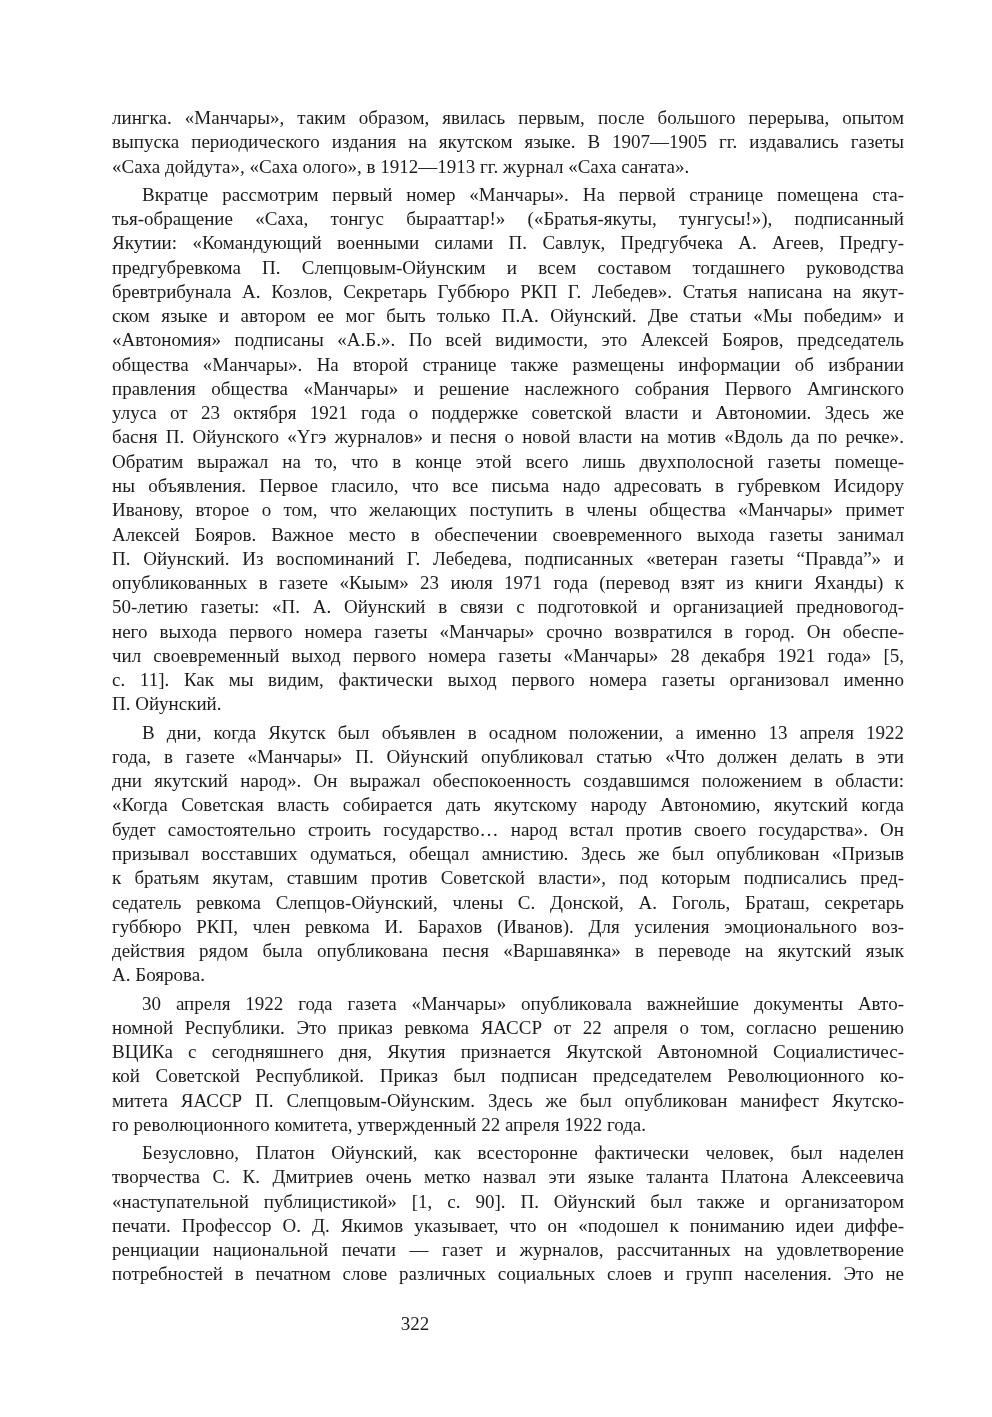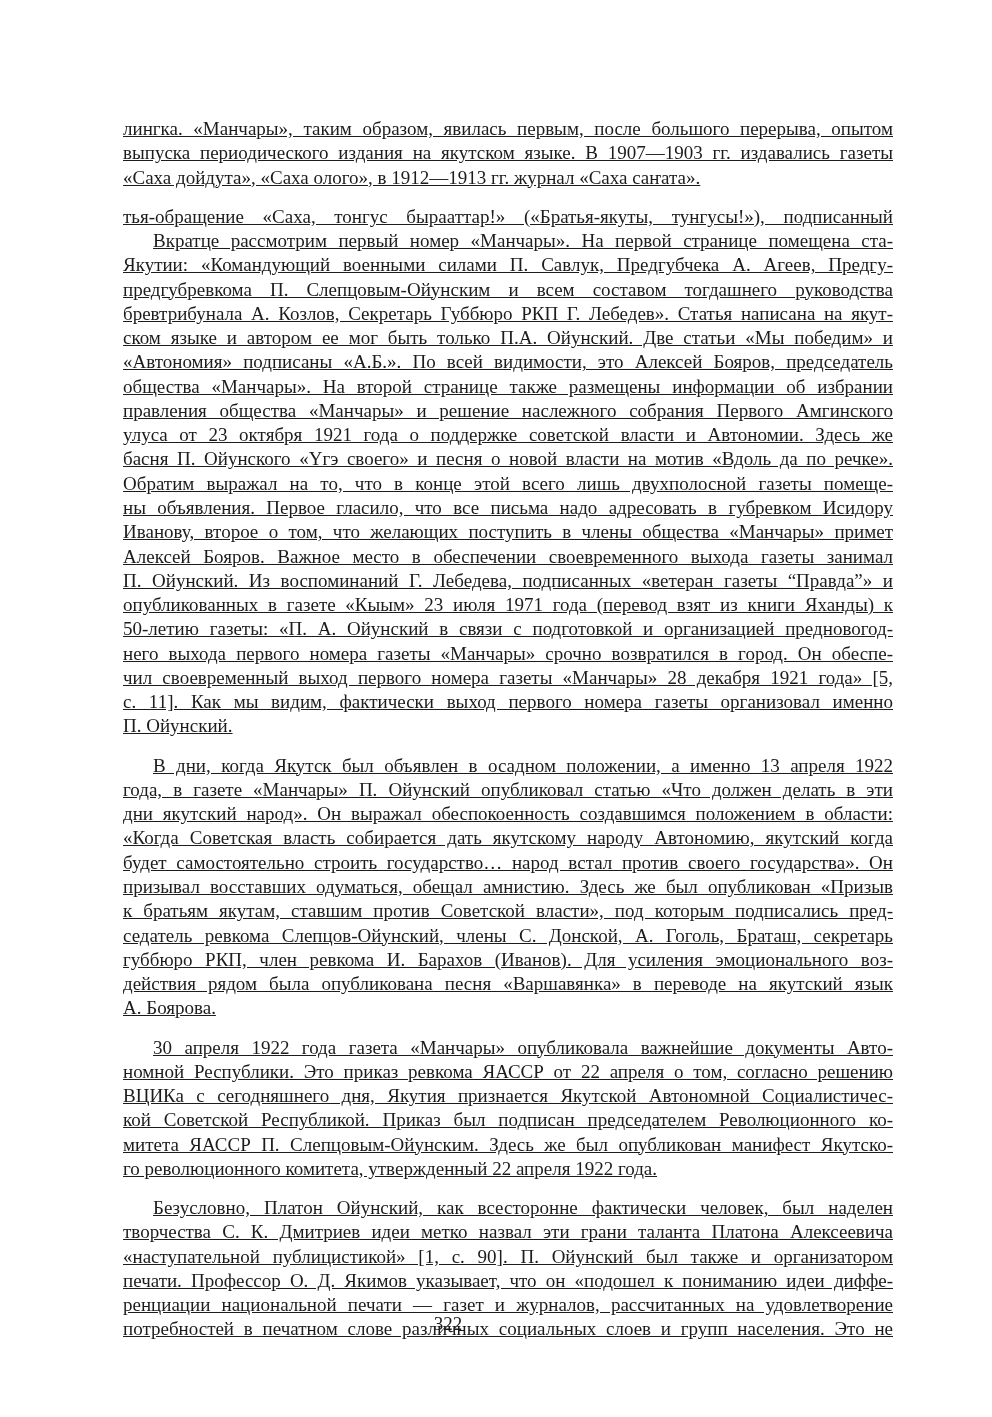--- a/index.html
+++ b/index.html
@@ -18,23 +18,22 @@
   .text-block {
     position: absolute;
     left: 108px;
     top: 102px;
     width: 800px;
     font-size: 19px;
     line-height: 24.28px;
     -webkit-font-smoothing: antialiased;
   }
   .paragraph {
-    margin: 15px;
+    margin: 4px;
     padding: 0;
-    text-decoration: underline;
   }
   .ln {
     text-align: justify;
     text-align-last: justify;
     height: 24.28px;
   }
   .ln-end {
     text-align-last: left;
   }
   .ln-indent {
@@ -42,44 +41,43 @@
   }
   .page-number {
     position: absolute;
     top: 1312px;
     left: 0;
     width: 830px;
     text-align: center;
     font-size: 19px;
     line-height: 24px;
     color: #1c1c1c;
-    margin-left: 33px;
   }
 </style>
 </head>
 <body>
 
 <div class="text-block">
     <div class="paragraph">
       <div class="ln">лингка. «Манчары», таким образом, явилась первым, после большого перерыва, опытом</div>
-      <div class="ln">выпуска периодического издания на якутском языке. В 1907—1903 гг. издавались газеты</div>
+      <div class="ln">выпуска периодического издания на якутском языке. В 1907—1905 гг. издавались газеты</div>
       <div class="ln ln-end">«Саха дойдута», «Саха олого», в 1912—1913 гг. журнал «Саха саҥата».</div>
     </div>
     <div class="paragraph">
+      <div class="ln ln-indent">Вкратце рассмотрим первый номер «Манчары». На первой странице помещена ста-</div>
       <div class="ln">тья-обращение «Саха, тонгус бырааттар!» («Братья-якуты, тунгусы!»), подписанный</div>
-      <div class="ln ln-indent">Вкратце рассмотрим первый номер «Манчары». На первой странице помещена ста-</div>
       <div class="ln">Якутии: «Командующий военными силами П. Савлук, Предгубчека А. Агеев, Предгу-</div>
       <div class="ln">предгубревкома П. Слепцовым-Ойунским и всем составом тогдашнего руководства</div>
       <div class="ln">бревтрибунала А. Козлов, Секретарь Губбюро РКП Г. Лебедев». Статья написана на якут-</div>
       <div class="ln">ском языке и автором ее мог быть только П.А. Ойунский. Две статьи «Мы победим» и</div>
       <div class="ln">«Автономия» подписаны «А.Б.». По всей видимости, это Алексей Бояров, председатель</div>
       <div class="ln">общества «Манчары». На второй странице также размещены информации об избрании</div>
       <div class="ln">правления общества «Манчары» и решение наслежного собрания Первого Амгинского</div>
       <div class="ln">улуса от 23 октября 1921 года о поддержке советской власти и Автономии.  Здесь же</div>
-      <div class="ln">басня П. Ойунского «Үгэ своего» и песня о новой власти на мотив «Вдоль да по речке».</div>
+      <div class="ln">басня П. Ойунского «Үгэ журналов» и песня о новой власти на мотив «Вдоль да по речке».</div>
       <div class="ln">Обратим выражал на то, что в конце этой всего лишь двухполосной газеты помеще-</div>
       <div class="ln">ны объявления. Первое гласило, что все письма надо адресовать в губревком Исидору</div>
       <div class="ln">Иванову, второе о том, что желающих поступить в члены общества «Манчары» примет</div>
       <div class="ln">Алексей Бояров. Важное место в обеспечении своевременного выхода газеты занимал</div>
       <div class="ln">П. Ойунский. Из воспоминаний Г. Лебедева, подписанных «ветеран газеты “Правда”» и</div>
       <div class="ln">опубликованных в газете «Кыым» 23 июля 1971 года (перевод взят из книги Яханды) к</div>
       <div class="ln">50-летию газеты: «П. А. Ойунский в связи с подготовкой и организацией предновогод-</div>
       <div class="ln">него выхода первого номера газеты «Манчары» срочно возвратился в город. Он обеспе-</div>
       <div class="ln">чил своевременный выход первого номера газеты «Манчары» 28 декабря 1921 года» [5,</div>
       <div class="ln">с. 11]. Как мы видим, фактически выход первого номера газеты организовал именно</div>
@@ -101,21 +99,21 @@
     <div class="paragraph">
       <div class="ln ln-indent">30 апреля 1922 года газета «Манчары» опубликовала важнейшие документы Авто-</div>
       <div class="ln">номной Республики. Это приказ ревкома ЯАССР от 22 апреля о том, согласно решению</div>
       <div class="ln">ВЦИКа с сегодняшнего дня, Якутия признается Якутской Автономной Социалистичес-</div>
       <div class="ln">кой Советской Республикой. Приказ был подписан председателем Революционного ко-</div>
       <div class="ln">митета ЯАССР П. Слепцовым-Ойунским. Здесь же был опубликован манифест Якутско-</div>
       <div class="ln ln-end">го революционного комитета, утвержденный 22 апреля 1922 года.</div>
     </div>
     <div class="paragraph">
       <div class="ln ln-indent">Безусловно, Платон Ойунский, как всесторонне фактически человек, был наделен</div>
-      <div class="ln">творчества С. К. Дмитриев идеи метко назвал эти грани таланта Платона Алексеевича</div>
+      <div class="ln">творчества С. К. Дмитриев очень метко назвал эти языке таланта Платона Алексеевича</div>
       <div class="ln">«наступательной публицистикой» [1, с. 90]. П. Ойунский был также и организатором</div>
       <div class="ln">печати. Профессор О. Д. Якимов указывает, что он «подошел к пониманию идеи диффе-</div>
       <div class="ln">ренциации национальной печати — газет и журналов, рассчитанных на удовлетворение</div>
       <div class="ln">потребностей в печатном слове различных социальных слоев и групп населения. Это не</div>
     </div>
   </div>
 
 <div class="page-number">322</div>
 
 </body></html>

